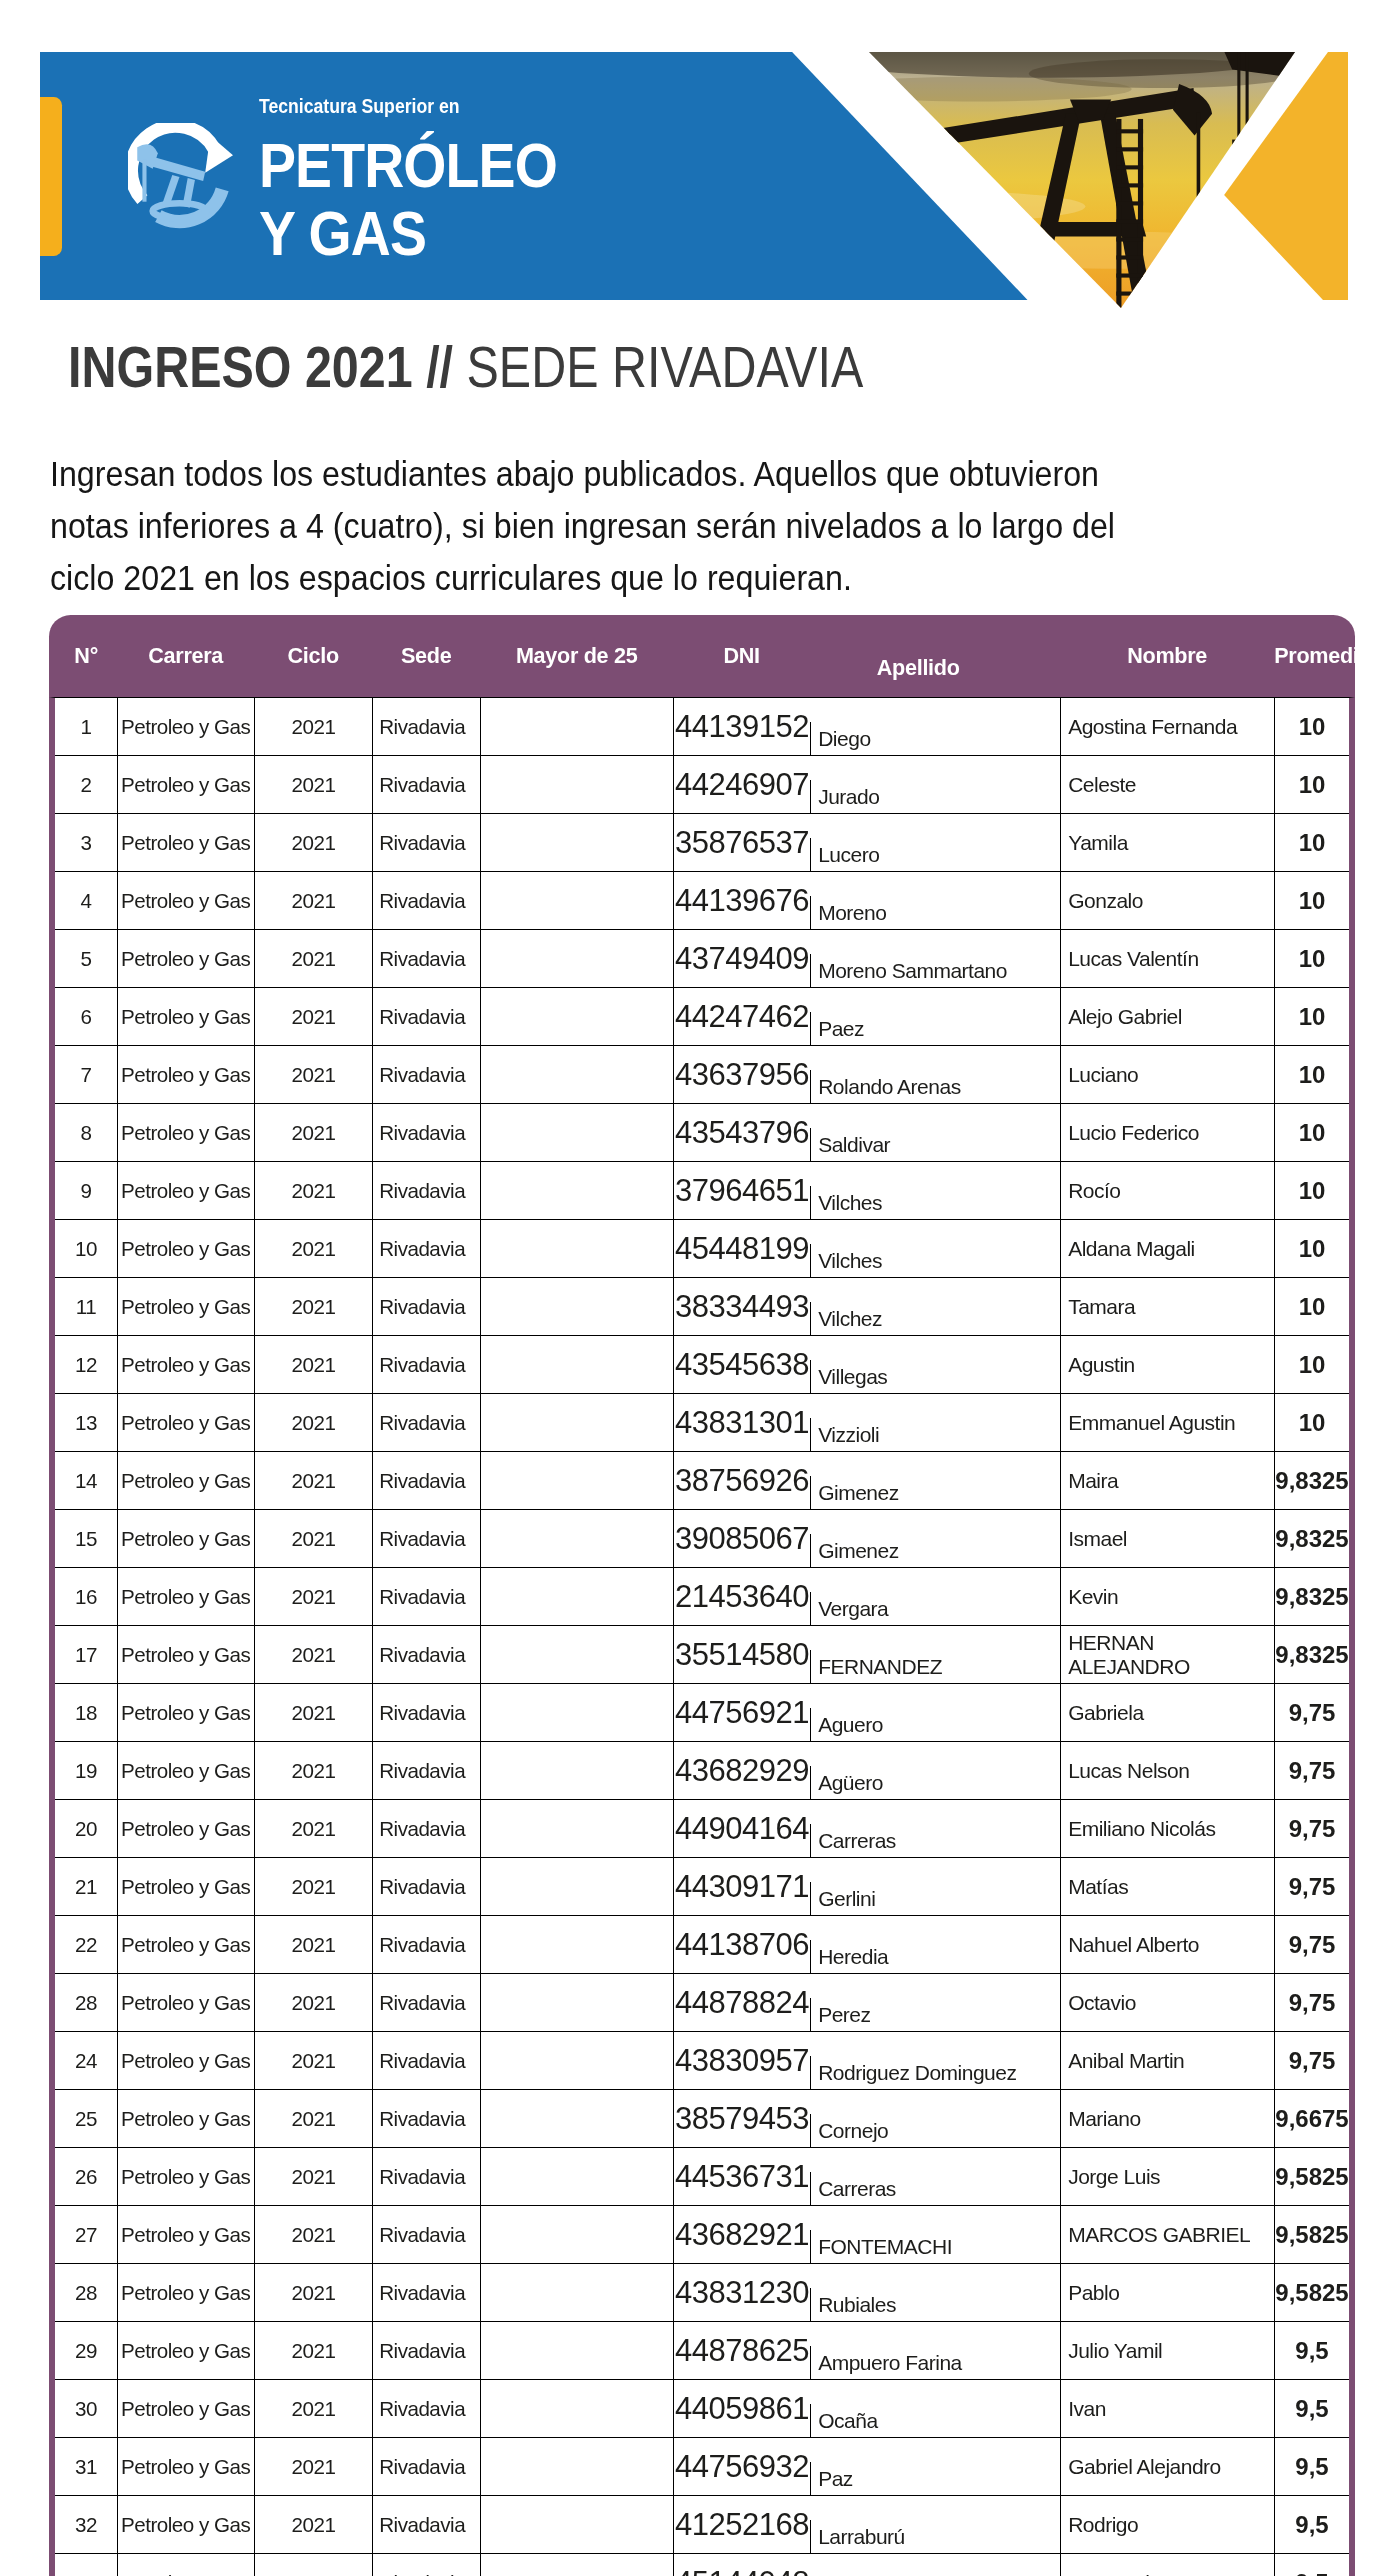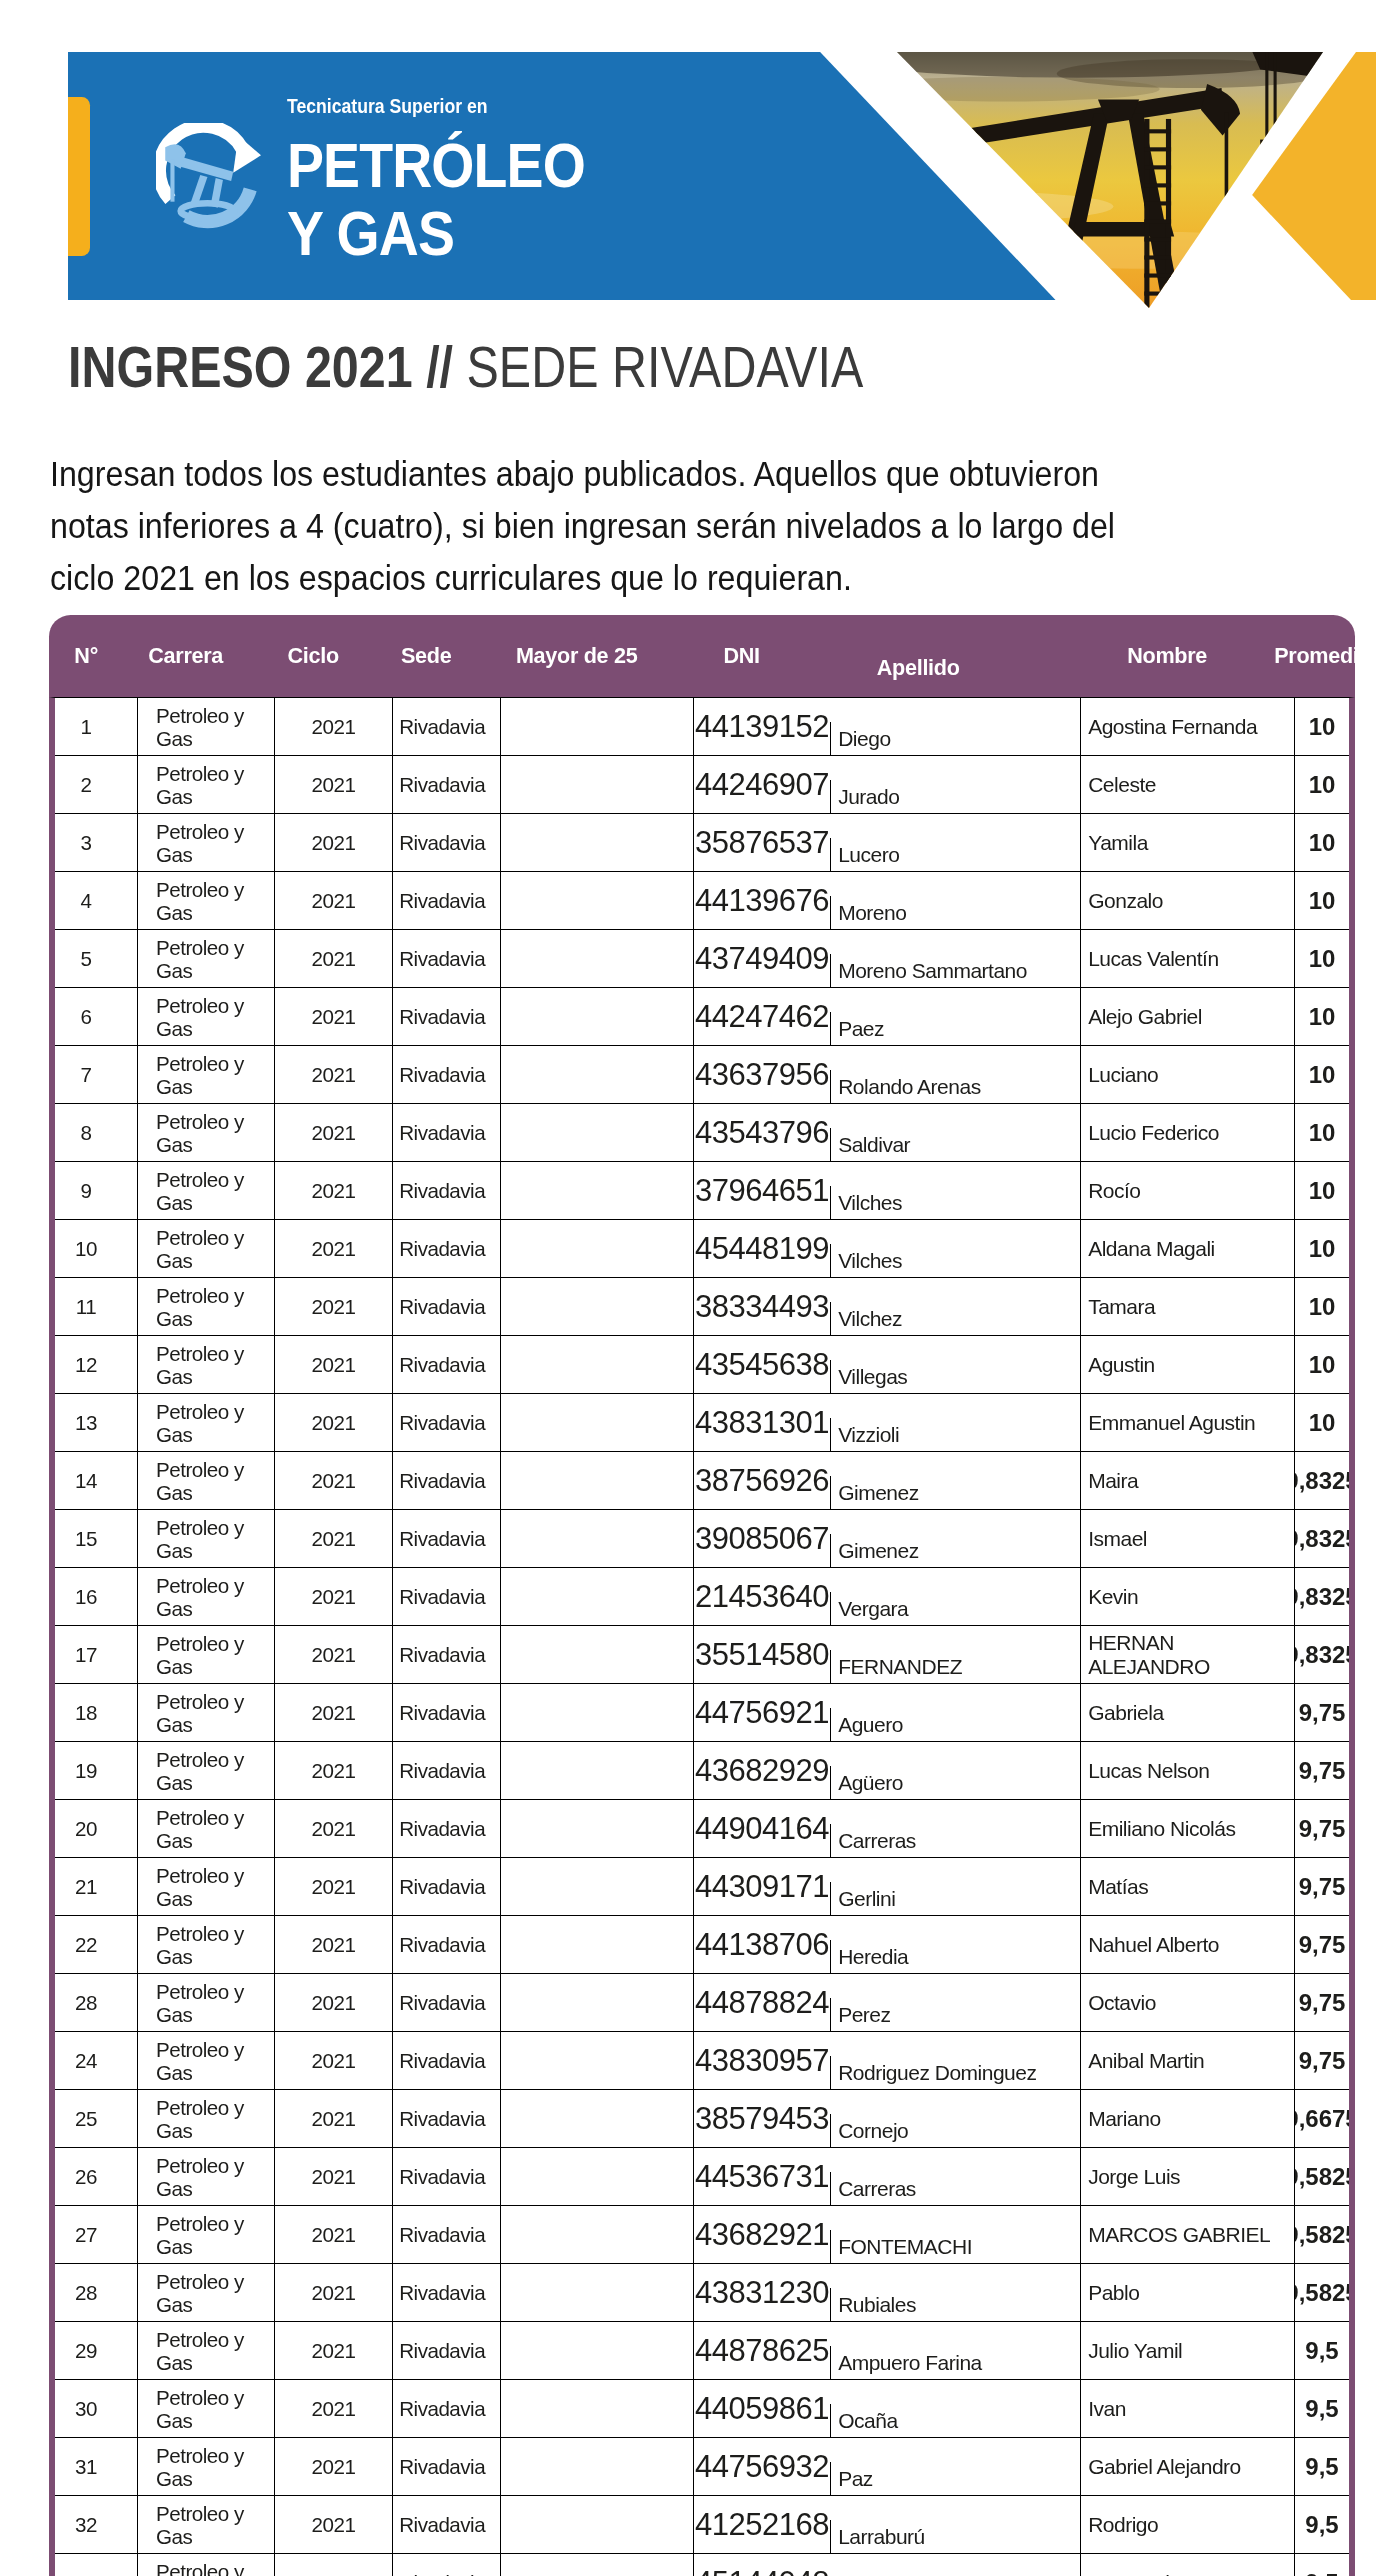--- a/index.html
+++ b/index.html
@@ -1,21 +1,21 @@
 <!DOCTYPE html>
 <html style="font-size:8.2px"><head>
 <meta charset="utf-8">
 <style>
   html,body{margin:0;padding:0;}
   body{
     width:1397px;height:3025px;position:relative;background:#fff;
     font-family:"Liberation Sans", sans-serif;color:#1d1d1b;overflow:hidden;
   }
   
-  .banner{position:absolute;left:68px;top:52px;width:1308px;height:248px;}
+  .banner{position:absolute;left:40px;top:52px;width:1308px;height:248px;}
   .banner-blue{position:absolute;inset:0;background:#1b71b5;
     clip-path:polygon(0 0,57.5% 0,75.5% 100%,0 100%);}
   .banner-tab{position:absolute;left:0;top:45px;width:22px;height:159px;
     background:#f5af1c;border-radius:0 8.2px 8.2px 0;}
   .banner-logo{position:absolute;left:88px;top:71px;width:105px;height:109px;}
   .banner-text{position:absolute;left:219px;top:43px;color:#fff;}
   .kicker{font-size:19.6px;font-weight:bold;transform:scaleX(.9);transform-origin:left;white-space:nowrap;}
   .bigtitle{margin-top:13.4px;font-size:63px;font-weight:800;line-height:68px;
     transform:scaleX(.88);transform-origin:left;letter-spacing:-1px;white-space:nowrap;}
   .banner-photo{position:absolute;left:721px;top:0;width:586px;height:256px;
@@ -45,21 +45,21 @@
   .col-carrera{flex:0 0 137px;width:137px;}
   .col-ciclo{flex:0 0 118px;width:118px;}
   .col-sede{flex:0 0 108px;width:108px;}
   .col-mayor{flex:0 0 193px;width:193px;}
   .col-dni{flex:0 0 137px;width:137px;}
   .col-apellido{flex:0 0 216px;width:216px;margin-top:24px;}
   .col-nombre{flex:0 0 214px;width:214px;margin-left:34px;}
   .col-prom{flex:1;}
   .cell.col-n,.cell.col-ciclo,.cell.col-dni{justify-content:center;}
   .cell.col-dni{font-size:31px;}
-  .cell.col-carrera{padding-left:18px;line-height:23px;margin-left:20px;}
+  .cell.col-carrera{padding-left:3px;line-height:23px;}
   .cell.col-sede{padding-left:6.2px;}
   .cell.col-apellido,.cell.col-nombre{padding-left:7.2px;font-size:21px;}
   .cell.col-prom{justify-content:center;font-weight:bold;font-size:24px;letter-spacing:0;}
 </style>
 </head>
 <body>
 
 <div class="banner">
   <div class="banner-blue"></div>
   <div class="banner-tab"></div>

